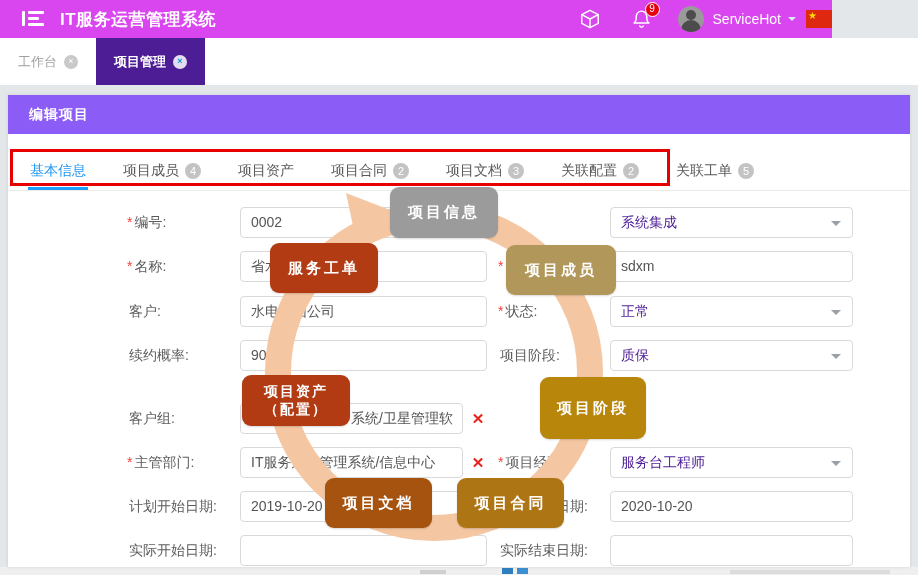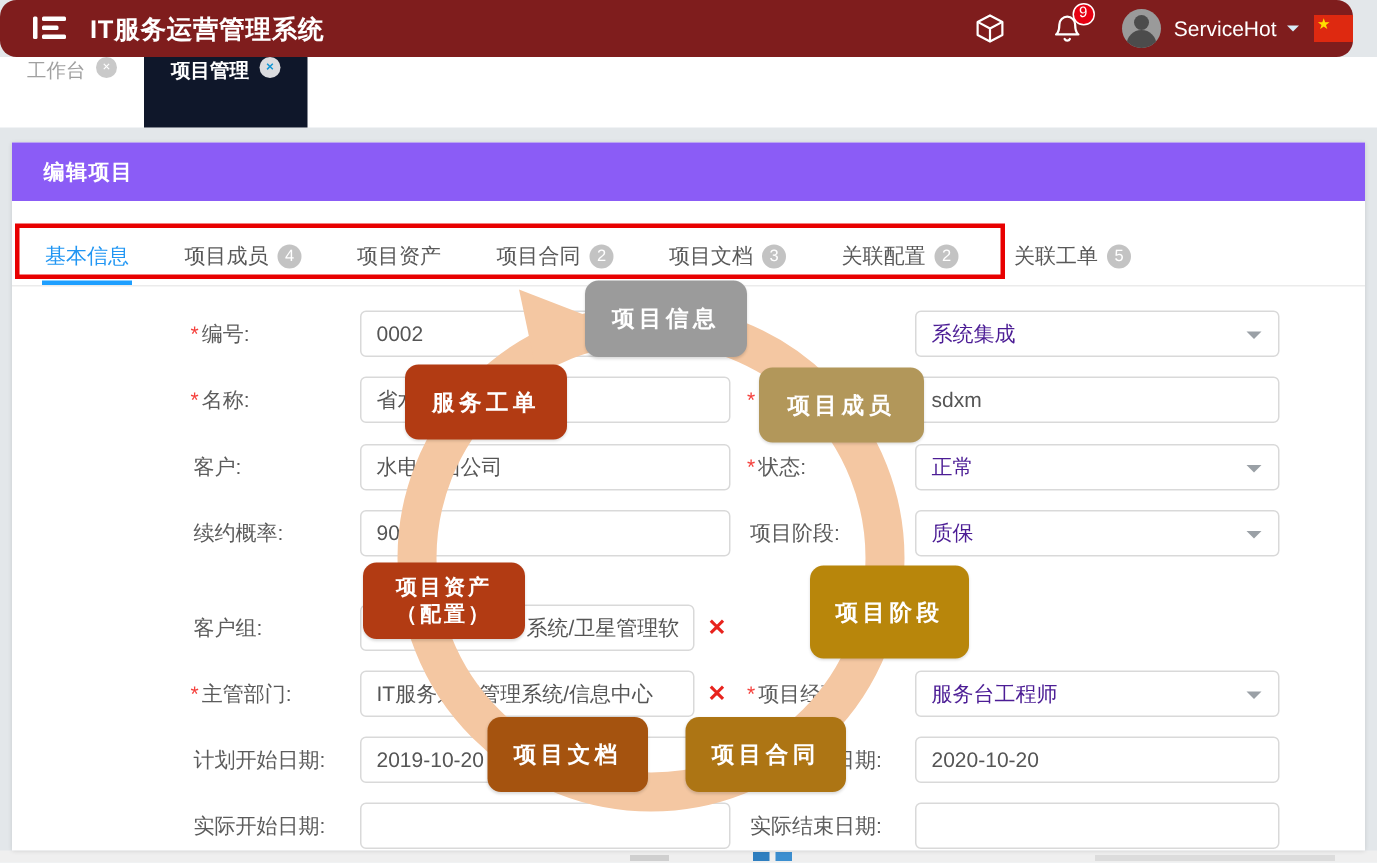--- a/index.html
+++ b/index.html
@@ -6,22 +6,22 @@
   html,body { width: 918px; height: 575px; }
   body {
     position: relative;
     font-family: "Liberation Sans", sans-serif;
     background: #e3e7ea;
     overflow: hidden;
   }
 
   
   .app-header {
-    position: absolute; top: 0; left: 0; width: 902px; height: 38px;
-    background: #7f1d1d; display: flex; align-items: center; z-index: 3; border-radius: 11px;
+    position: absolute; top: 0; left: 0; width: 832px; height: 38px;
+    background: #d946ef; display: flex; align-items: center; z-index: 3;
   }
   .menu-toggle { width: 24px; height: 18px; margin-left: 22px; position: relative; cursor: pointer; }
   .menu-toggle i { position: absolute; background: #fff; border-radius: 1px; }
   .menu-toggle .vbar { left: 0; top: 1px; width: 3px; height: 15px; }
   .menu-toggle .b1 { left: 6px; top: 1px; width: 16px; height: 3px; }
   .menu-toggle .b2 { left: 6px; top: 7px; width: 11px; height: 3px; }
   .menu-toggle .b3 { left: 6px; top: 13px; width: 16px; height: 3px; }
   .app-title { color: #fff; font-size: 17px; font-weight: 700; margin-left: 14px; letter-spacing: .5px; }
   .header-right { margin-left: auto; display: flex; align-items: center; }
   .hicon { color: #fff; cursor: pointer; }
@@ -38,23 +38,23 @@
   }
   .avatar::before { content:""; position:absolute; left:8px; top:4px; width:10px; height:10px; border-radius:50%; background:#4c4c4c; }
   .avatar::after  { content:""; position:absolute; left:3px; top:14px; width:20px; height:14px; border-radius:10px 10px 0 0; background:#4c4c4c; }
   .username { color: #fff; font-size: 14px; cursor: pointer; }
   .caret-down { width:0; height:0; border:4px solid transparent; border-top-color:#d7ecf7; margin:4px 10px 0 7px; }
   .flag { width: 26px; height: 18px; background: #de2910; position: relative; margin-right: 0; flex: none; }
   .flag span { position: absolute; left: 2px; top: 0px; color: #ffde00; font-size: 10px; }
 
   
   .tabstrip { position: absolute; top: 38px; left: 0; width: 918px; height: 47px; background: #fff; display: flex; z-index: 2; }
-  .wtab { height: 47px; padding: 0 18px; display: flex; gap: 7px; font-size: 13px; cursor: pointer; }
+  .wtab { height: 47px; padding: 0 18px; display: flex; align-items: center; gap: 7px; font-size: 13px; cursor: pointer; }
   .wtab.inactive { color: #a0a0a0; }
-  .wtab.active { background: #0f172a; color: #fff; font-weight: 700; }
+  .wtab.active { background: #4c1d95; color: #fff; font-weight: 700; }
   .wclose {
     width: 14px; height: 14px; border-radius: 50%; font-size: 9px; line-height: 13px; text-align: center;
     font-style: normal; cursor: pointer; flex: none;
   }
   .wtab.inactive .wclose { background: #c9c9c9; color: #fff; }
   .wtab.active .wclose { background: rgba(255,255,255,.85); color: #1095d3; }
 
   
   .panel { position: absolute; top: 95px; left: 8px; width: 902px; height: 472px; background: #fff; z-index: 1;
            box-shadow: 0 0 3px rgba(0,0,0,.12); }

